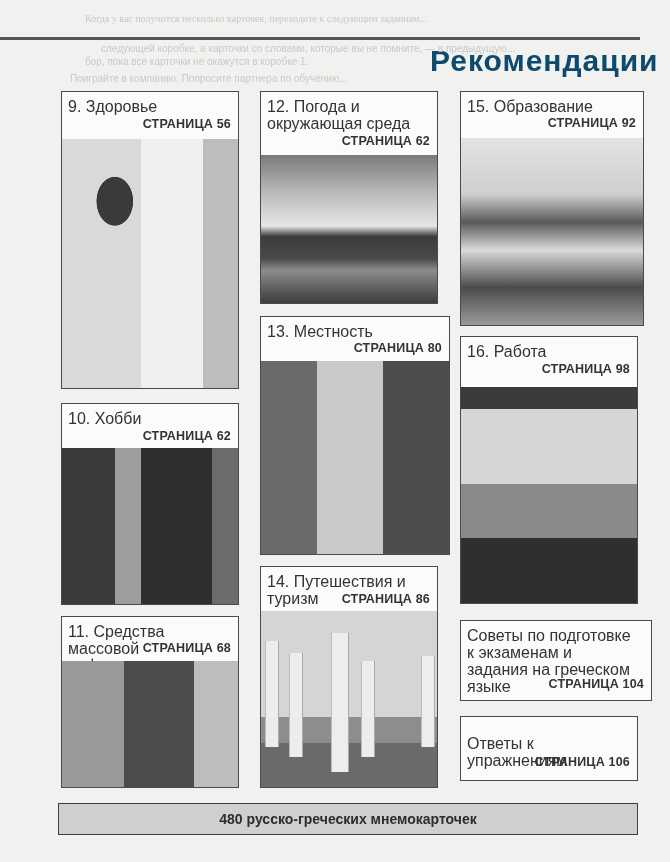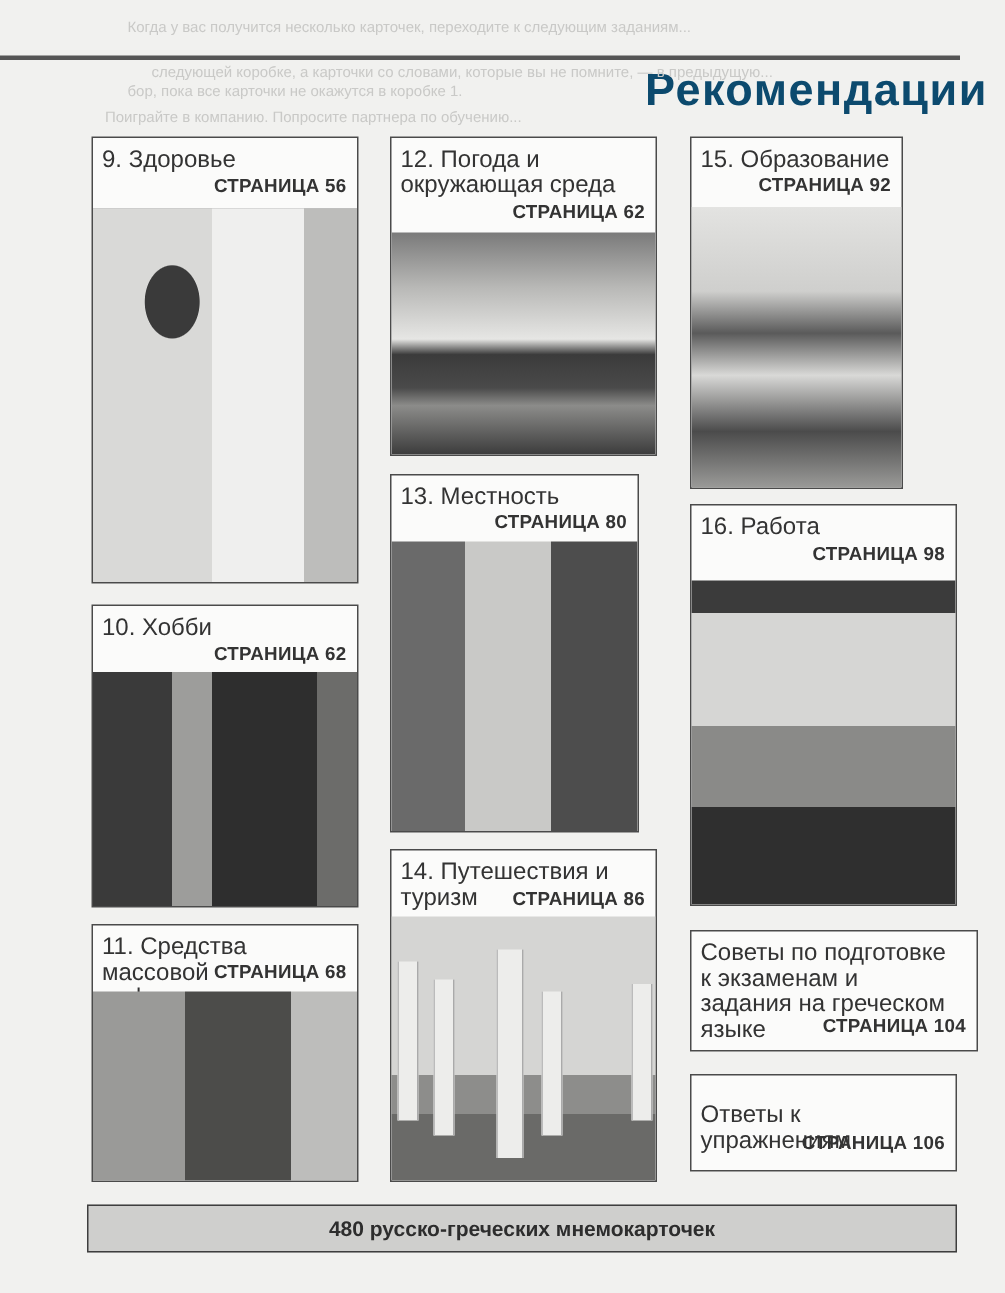--- a/index.html
+++ b/index.html
@@ -40,21 +40,21 @@
   .ph-local { background: linear-gradient(90deg, #6a6a6a 0 30%, #c9c9c7 30% 65%, #4d4d4d 65% 100%); }
   .ph-work { background: linear-gradient(180deg, #3b3b3b 0 10%, #d6d6d4 10% 45%, #8a8a88 45% 70%, #2f2f2f 70%); }
   .ph-media { background: linear-gradient(90deg, #9a9a98 0 35%, #4c4c4a 35% 75%, #bdbdbb 75%); }
   .ph-travel { background: linear-gradient(180deg, #d5d5d3 0 60%, #8d8d8b 60% 75%, #6a6a68 75%); }
   .col { position: absolute; width: 12px; background: #ededeb; border-left: 1px solid #bbb; border-right: 1px solid #aaa; }
 </style>
 </head>
 <body>
 
 <div class="bleed-title" style="left:430px;top:44px;">Рекомендации</div>
-<div class="bleed" style="left:85px;top:12px;">Когда у вас получится несколько карточек, переходите к следующим заданиям...</div>
+<div class="bleed" style="left:85px;top:12px;font-family:Liberation Serif, serif;">Когда у вас получится несколько карточек, переходите к следующим заданиям...</div>
 <div class="bleed" style="left:85px;top:42px;margin-left:16px;">следующей коробке, а карточки со словами, которые вы не помните, — в предыдущую...</div>
 <div class="bleed" style="left:85px;top:55px;">бор, пока все карточки не окажутся в коробке 1.</div>
 <div class="bleed" style="left:70px;top:72px;">Поиграйте в компанию. Попросите партнера по обучению...</div>
 <div class="top-rule"></div>
 
 <div class="card" style="left:61px;top:91px;width:178px;height:298px;">
   <div class="title">9. Здоровье</div>
   <div class="page" style="top:25px;">СТРАНИЦА 56</div>
   <div class="photo ph-health" style="top:47px;"></div>
 </div>
@@ -70,39 +70,39 @@
   <div class="page" style="top:24px;">СТРАНИЦА 68</div>
   <div class="photo ph-media" style="top:44px;"></div>
 </div>
 
 <div class="card" style="left:260px;top:91px;width:178px;height:213px;">
   <div class="title">12. Погода и окружающая среда</div>
   <div class="page" style="top:42px;">СТРАНИЦА 62</div>
   <div class="photo ph-weather" style="top:63px;"></div>
 </div>
 
-<div class="card" style="left:260px;top:316px;width:166px;height:239px;">
+<div class="card" style="left:260px;top:316px;width:190px;height:239px;">
   <div class="title">13. Местность</div>
   <div class="page" style="top:24px;">СТРАНИЦА 80</div>
   <div class="photo ph-local" style="top:44px;"></div>
 </div>
 
 <div class="card" style="left:260px;top:566px;width:178px;height:222px;">
   <div class="title">14. Путешествия и туризм</div>
   <div class="page" style="top:25px;">СТРАНИЦА 86</div>
   <div class="photo ph-travel" style="top:44px;">
     <div class="col" style="left:4px;top:30px;bottom:40px;"></div>
     <div class="col" style="left:28px;top:42px;bottom:30px;"></div>
     <div class="col" style="left:70px;top:22px;bottom:15px;width:16px;"></div>
     <div class="col" style="left:100px;top:50px;bottom:30px;"></div>
     <div class="col" style="left:160px;top:45px;bottom:40px;"></div>
   </div>
 </div>
 
-<div class="card" style="left:460px;top:91px;width:142px;height:235px;">
+<div class="card" style="left:460px;top:91px;width:184px;height:235px;">
   <div class="title">15. Образование</div>
   <div class="page" style="top:24px;">СТРАНИЦА 92</div>
   <div class="photo ph-edu" style="top:46px;"></div>
 </div>
 
 <div class="card" style="left:460px;top:336px;width:178px;height:268px;">
   <div class="title">16. Работа</div>
   <div class="page" style="top:25px;">СТРАНИЦА 98</div>
   <div class="photo ph-work" style="top:50px;"></div>
 </div>

